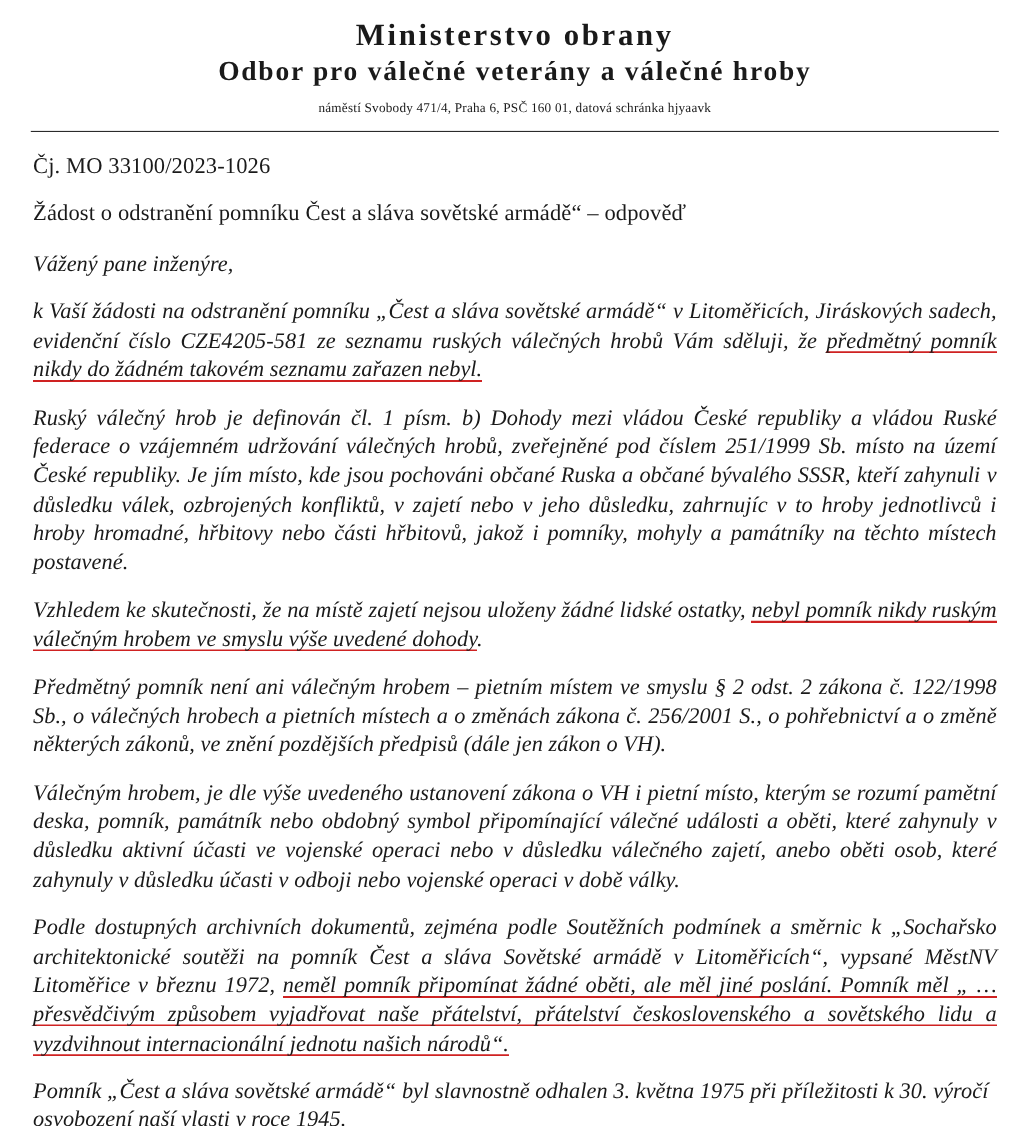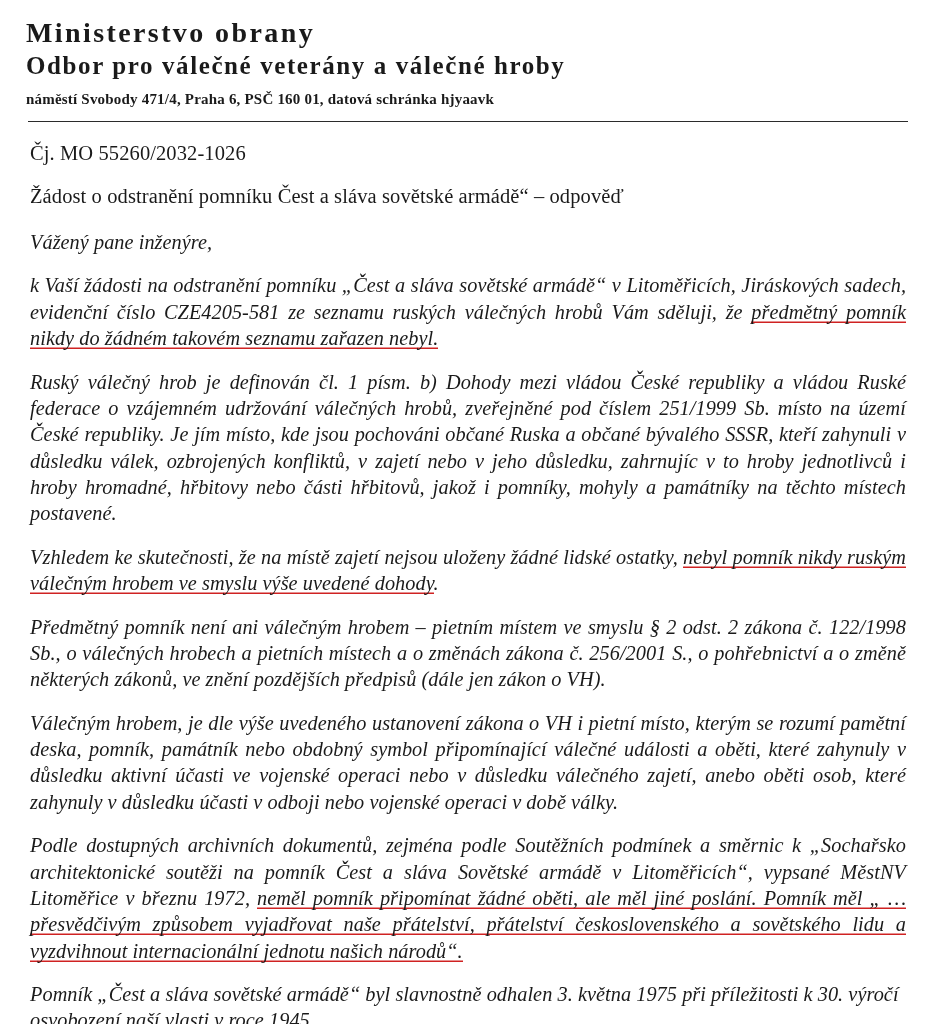--- a/index.html
+++ b/index.html
@@ -15,42 +15,42 @@
   }
   .page {
     width: 936px;
     box-sizing: border-box;
     padding: 10px 26px 8px 26px;
     position: relative;
   }
 
   
   .letterhead {
-    text-align: left;
+    text-align: center;
   }
   .org-line-1 {
     font-family: "Liberation Serif", serif;
     font-weight: bold;
     font-size: 28px;
     letter-spacing: 2.4px;
     line-height: 1.18;
     margin-top: 6px;
   }
   .org-line-2 {
     font-family: "Liberation Serif", serif;
     font-weight: bold;
     font-size: 25px;
     letter-spacing: 1.6px;
     line-height: 1.2;
     margin-top: 2px;
   }
   .org-line-3 {
     font-family: "Liberation Serif", serif;
-    font-weight: bold;
-    font-size: 15px;
+    font-weight: normal;
+    font-size: 12px;
     letter-spacing: 0.2px;
     margin-top: 10px;
   }
   .rule {
     border: none;
     border-top: 1.3px solid #2b2b2b;
     margin: 13px 2px 0 2px;
   }
 
   
@@ -99,21 +99,21 @@
 <div class="page">
 
   <div class="letterhead">
     <div class="org-line-1">Ministerstvo obrany</div>
     <div class="org-line-2">Odbor pro válečné veterány a válečné hroby</div>
     <div class="org-line-3">náměstí Svobody 471/4, Praha 6, PSČ 160 01, datová schránka hjyaavk</div>
     <hr class="rule">
   </div>
 
   <div class="ref-row">
-    <div class="ref-left">Čj. MO 55260/2032-1026</div>
+    <div class="ref-left">Čj. MO 33100/2023-1026</div>
   </div>
 
   <div class="subject">Žádost o odstranění pomníku Čest a sláva sovětské armádě“ – odpověď</div>
 
   <div class="body-text">
     <p class="para first nojust">Vážený pane inženýre,</p>
     <div id="paragraph-list">
         <p class="para"><span>k Vaší žádosti na odstranění pomníku „Čest a sláva sovětské armádě“ v Litoměřicích, Jiráskových sadech, evidenční číslo CZE4205-581 ze seznamu ruských válečných hrobů Vám sděluji, že </span><span class="uline-block">předmětný pomník nikdy do žádném takovém seznamu zařazen nebyl.</span></p>
         <p class="para"><span>Ruský válečný hrob je definován čl. 1 písm. b) Dohody mezi vládou České republiky a vládou Ruské federace o vzájemném udržování válečných hrobů, zveřejněné pod číslem 251/1999 Sb. místo na území České republiky. Je jím místo, kde jsou pochováni občané Ruska a občané bývalého SSSR, kteří zahynuli v důsledku válek, ozbrojených konfliktů, v zajetí nebo v jeho důsledku, zahrnujíc v to hroby jednotlivců i hroby hromadné, hřbitovy nebo části hřbitovů, jakož i pomníky, mohyly a památníky na těchto místech postavené.</span></p>
         <p class="para"><span>Vzhledem ke skutečnosti, že na místě zajetí nejsou uloženy žádné lidské ostatky, </span><span class="uline-block">nebyl pomník nikdy ruským válečným hrobem ve smyslu výše uvedené dohody</span><span>.</span></p>

